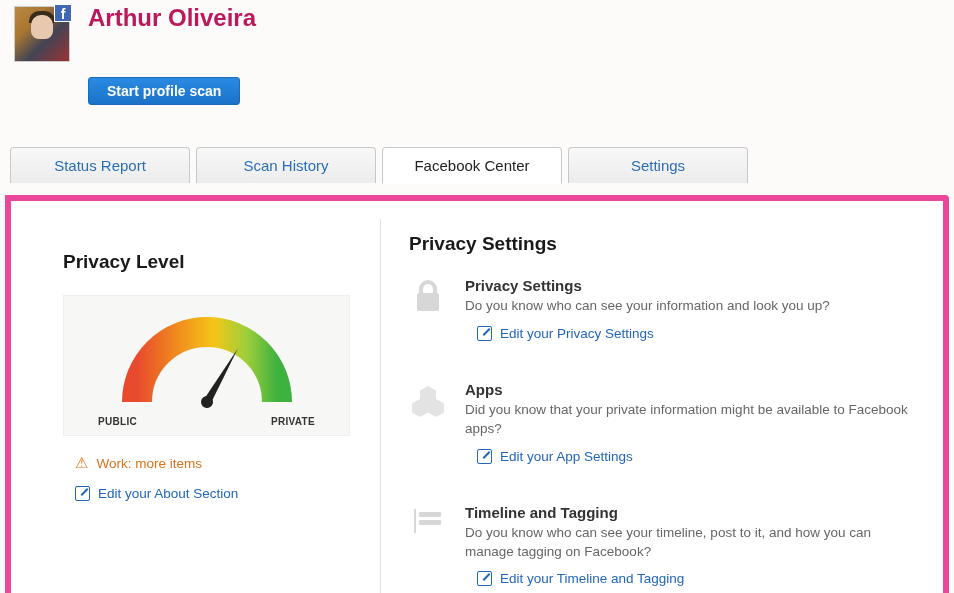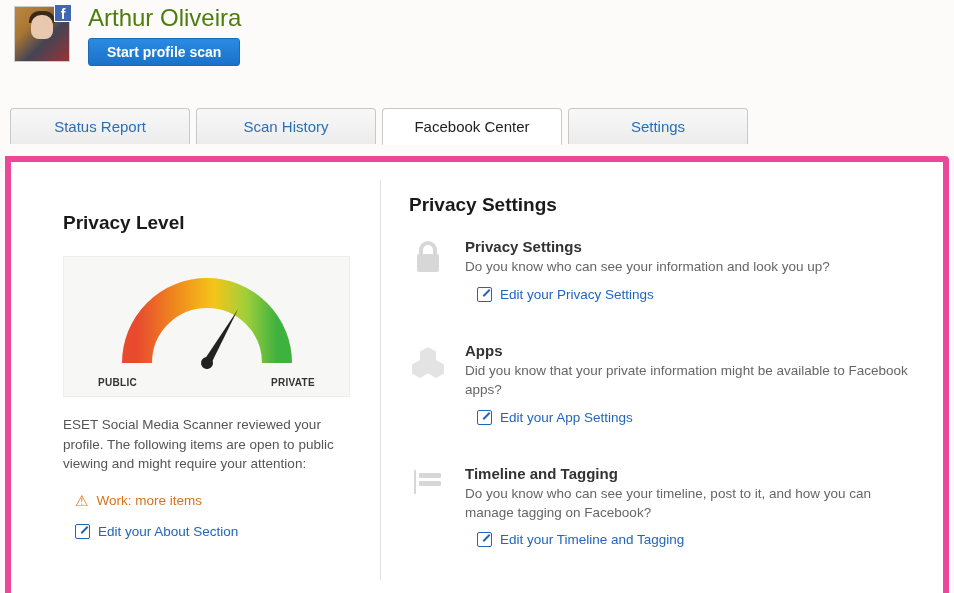--- a/index.html
+++ b/index.html
@@ -46,33 +46,34 @@
     color: #fff;
     font-weight: bold;
     font-size: 14px;
     text-align: center;
     line-height: 18px;
     border: 1px solid #fff;
   }
   .header-text { margin-top: -2px; }
   .profile-name {
     font-size: 24px;
-    font-weight: 400;
-    color: #4d7c0f;
+    font-weight: 700;
+    color: #be185d;
     margin-bottom: 6px;
   }
   .scan-btn {
     background: linear-gradient(#2a8ae2, #1a72c8);
     color: #fff;
     border: 1px solid #1a6bb8;
     border-radius: 3px;
     padding: 5px 18px;
     font-size: 14px;
     font-weight: 600;
     cursor: pointer;
+    margin-top: 39px;
   }
   .tabs {
     display: flex;
     gap: 6px;
     padding: 12px 10px;
     margin-top: 20px;
     position: relative;
   }
   .tab {
     width: 180px;
@@ -255,21 +256,20 @@
             <circle cx="0" cy="0" r="6" fill="#222"></circle>
           </g>
         </svg>
       </div>
       <div class="gauge-labels">
         <span>PUBLIC</span>
         <span>PRIVATE</span>
       </div>
     </div>
 
-    <div class="review-text">ESET Social Media Scanner reviewed your profile. The following items are open to public viewing and might require your attention:</div>
 
     <div class="link-row link-orange">
       <span class="alert-ic">⚠</span>
       <span>Work: more items</span>
     </div>
 
     <div class="link-row link-blue">
       <span class="edit-ic"></span>
       <span>Edit your About Section</span>
     </div>

